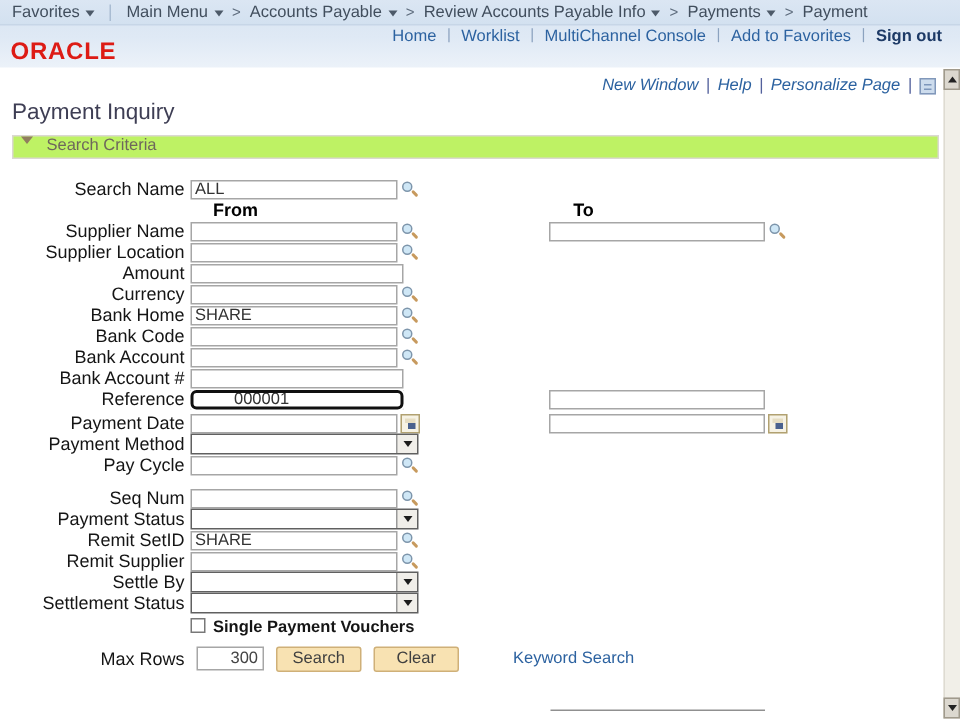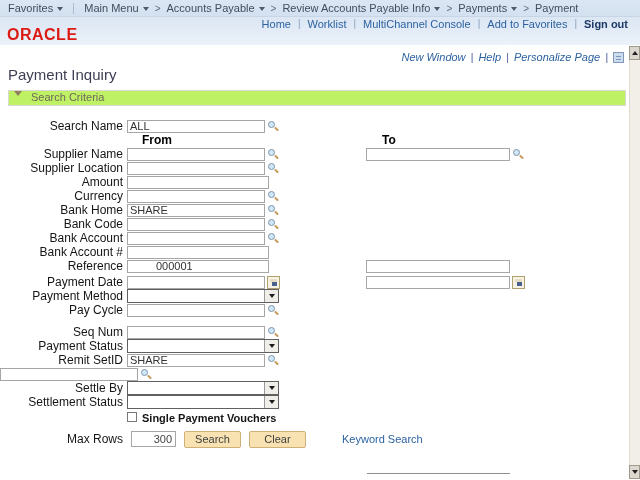--- a/index.html
+++ b/index.html
@@ -303,20 +303,21 @@
 
     <div class="row">
       <span class="lbl">Remit SetID</span>
       <span class="fld">
         <input class="txt w-look" type="text" value="SHARE" style="">
         <span class="lookup"></span>
       </span>
     </div>
 
     <div class="row">
+      <span class="lbl">Remit Supplier</span>
       <span class="fld">
         <input class="txt w-look" type="text" value="" style="">
         <span class="lookup"></span>
       </span>
     </div>
 
     <div class="row">
       <span class="lbl">Settle By</span>
       <span class="fld">
         <span class="sel">

